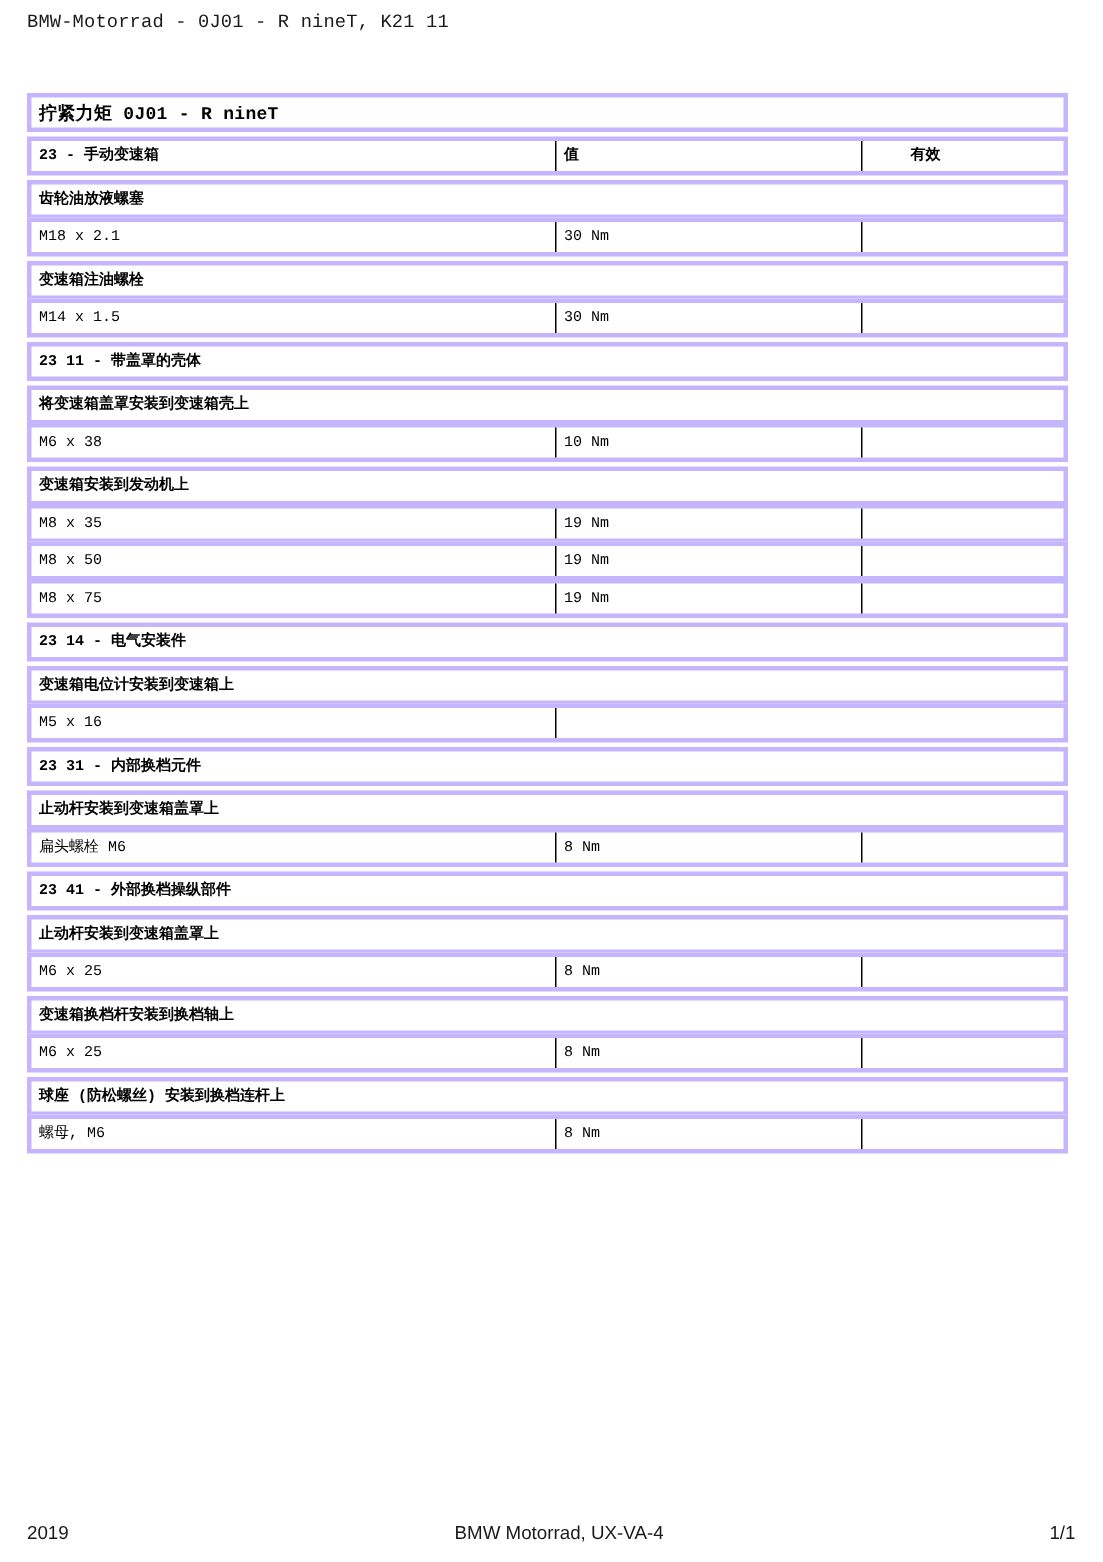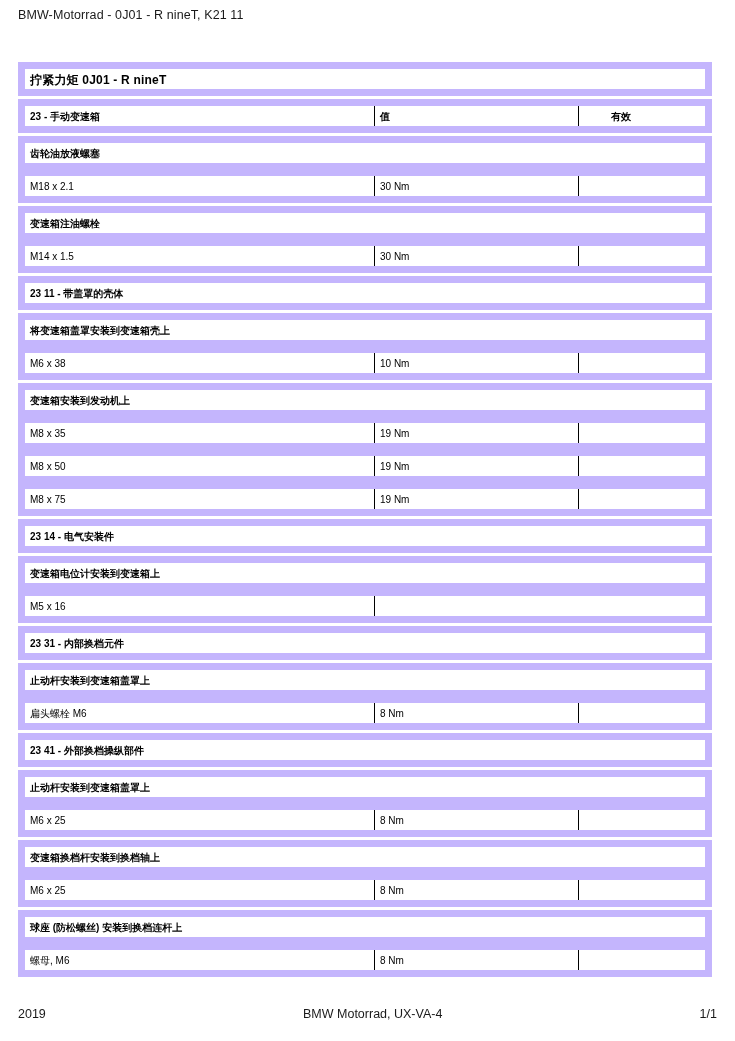--- a/index.html
+++ b/index.html
@@ -35,21 +35,21 @@
     position: absolute;
     top: 63px;
     left: 18px;
     width: 694px;
   }
 
   .row {
     display: flex;
     width: 100%;
     box-sizing: border-box;
-    border: 7px solid #c4b5fd;
+    border: 3px solid #c4b5fd;
     background: #ffffff;
     min-height: 20px;
     margin-top: -1px;
   }
   
   .row.gap-before {
     margin-top: 3px;
   }
 
   .cell {
@@ -81,32 +81,32 @@
   .data-row .cell {
     font-weight: normal;
   }
 
   .title-row .cell-full {
     font-size: 12px;
     letter-spacing: 0.2px;
   }
 
   .cn {
-    font-family: Liberation Sans, sans-serif;
+    font-family: Liberation Mono, monospace;
   }
 
   
   .page-footer {
     position: absolute;
     bottom: 12px;
     left: 18px;
     right: 18px;
     height: 22px;
     display: flex;
-    align-items: flex-start;
+    align-items: flex-end;
     font-size: 12.5px;
     color: #1a1a1a;
   }
   .footer-left   { flex: 0 0 auto; }
   .footer-center { flex: 1 1 auto; text-align: center; }
   .footer-right  { flex: 0 0 auto; }
 </style>
 </head>
 <body>
 

